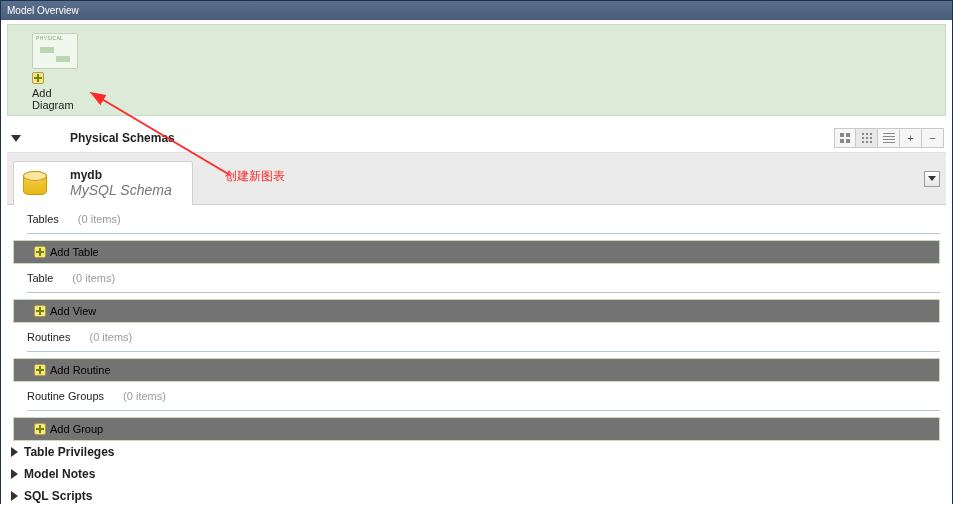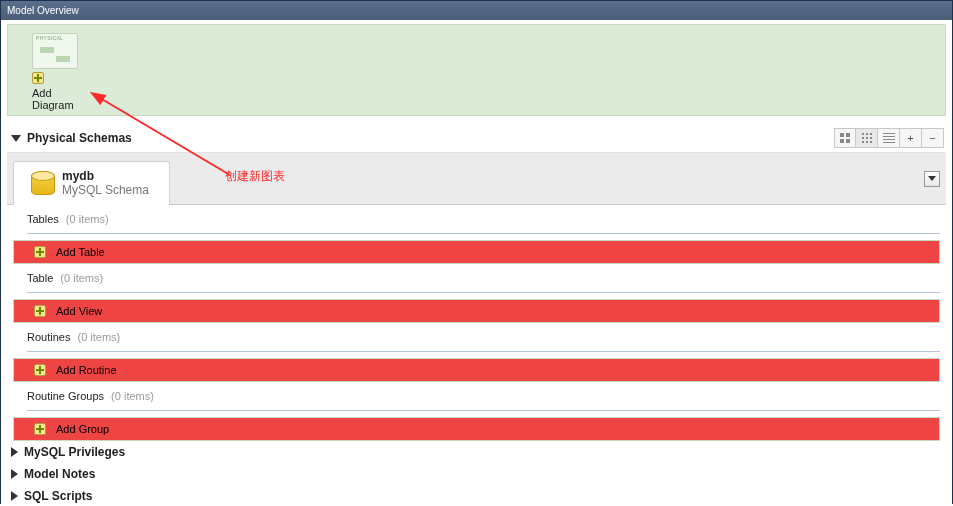--- a/index.html
+++ b/index.html
@@ -80,20 +80,21 @@
   display: block;
   color: #222;
   margin-top: 3px;
 }
 .section-header {
   display: flex;
   align-items: center;
   padding: 4px 2px;
   background: #fff;
   border-bottom: 1px solid #e1e1e1;
+  gap: 43px;
 }
 .tri {
   width: 0; height: 0;
   border-left: 5px solid transparent;
   border-right: 5px solid transparent;
   border-top: 7px solid #333;
   margin: 0 6px 0 2px;
   cursor: pointer;
 }
 .tri.right {
@@ -150,65 +151,65 @@
   border-bottom: 1px solid #ccc;
   padding-left: 6px;
   height: 52px;
   position: relative;
 }
 .schema-tab {
   background: #fff;
   border: 1px solid #d0d0d0;
   border-bottom: none;
   border-radius: 3px 3px 0 0;
-  padding: 6px 20px 6px 16px;
+  padding: 6px 20px 6px 8px;
   display: flex;
   align-items: center;
-  gap: 4px;
+  gap: 20px;
   height: 44px;
   margin-top: 8px;
   cursor: pointer;
 }
 .db-icon {
   width: 28px; height: 30px; position: relative;
 }
 .db-icon .cyl {
   position: absolute; width: 24px; height: 24px; left: 1px; top: 3px;
   background: linear-gradient(#f7d24a,#e7b817);
   border-radius: 12px 12px 6px 6px / 6px 6px 4px 4px;
   border: 1px solid #c79a0e;
 }
 .db-icon .cyl::before {
   content: ""; position: absolute; left: -1px; right: -1px; top: -1px; height: 8px;
   background: #fbe7a2; border: 1px solid #c79a0e; border-radius: 50%;
 }
 .schema-name { font-weight: bold; font-size: 12px; color: #222; }
-.schema-sub  { font-size: 12px; color: #777; }
+.schema-sub  { font-size: 14px; color: #777; font-style: italic; }
 .schema-dd {
   position: absolute; right: 6px; top: 50%; transform: translateY(-50%);
   width: 16px; height: 16px; border: 1px solid #9a9a9a;
   background: linear-gradient(#fff,#e6e6e6);
   cursor: pointer;
   display:flex;align-items:center;justify-content:center;
 }
 .schema-dd::after {
   content: ""; border-left: 4px solid transparent; border-right: 4px solid transparent;
   border-top: 5px solid #333;
 }
 .body-area { padding: 0; }
 .cat { padding: 8px 6px 8px 20px; color:#333; }
 .cat .name { color:#222; }
-.cat .count { color:#9a9a9a; margin-left:4px; }
+.cat .count { color:#9a9a9a; margin-left:16px; }
 .cat-underline {
   height:1px; background:#b7c5dc; margin: 0 6px 0 20px;
 }
 .add-row {
-  background:#ef4444; border:1px solid #c8dac2;
+  background:#737373; border:1px solid #c8dac2;
   padding:5px 6px 5px 20px; margin: 6px 6px 0 6px;
-  display:flex; align-items:center; gap:6px;
+  display:flex; align-items:center; gap:0;
   cursor:pointer;
 }
 .collapsed-section {
   display:flex; align-items:center; padding:4px 2px;
 }
 .annotation {
   position:absolute; color:#ff2a2a; font-size:12px;
   font-family: "Microsoft YaHei", Arial, sans-serif;
   pointer-events: none;
 }
@@ -310,21 +311,21 @@
       <div class="cat-underline"></div>
       <div class="add-row">
         <span class="add-plus"></span>
         <span>Add Group</span>
       </div>
 
     </div>
 
     <div class="collapsed-section">
       <div class="tri right"></div>
-      <span class="section-title">MySQL Privileges</span>
+      <span class="section-title">Table Privileges</span>
     </div>
     <div class="collapsed-section">
       <div class="tri right"></div>
       <span class="section-title">Model Notes</span>
     </div>
     <div class="collapsed-section">
       <div class="tri right"></div>
       <span class="section-title">SQL Scripts</span>
     </div>
 

